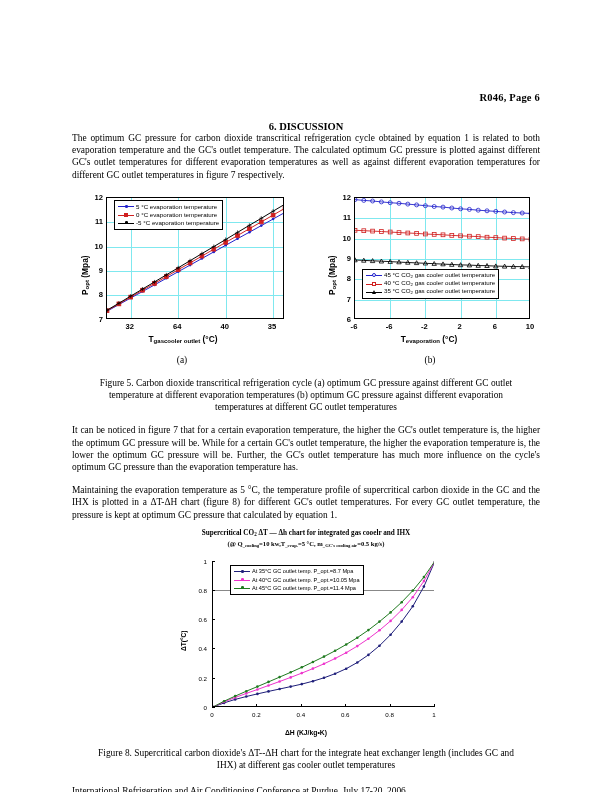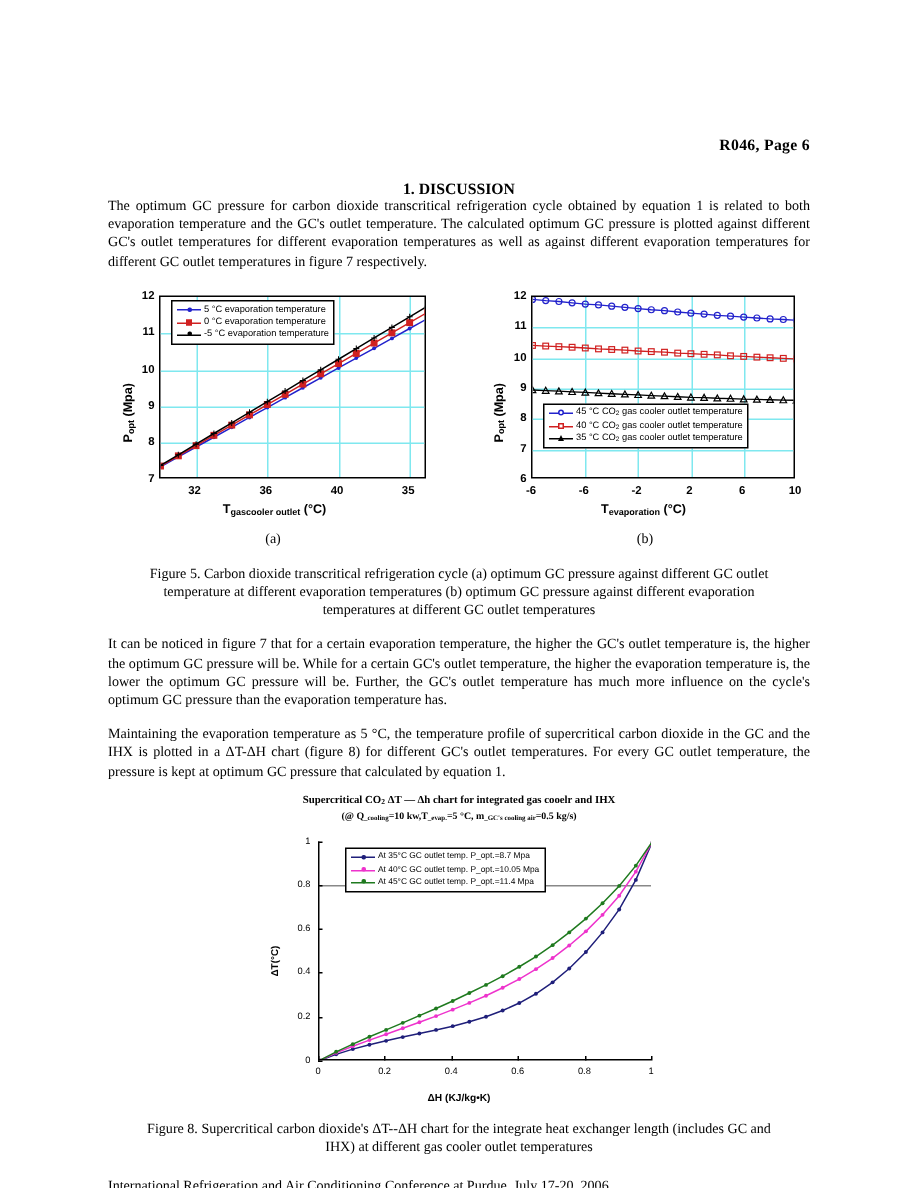--- a/index.html
+++ b/index.html
@@ -181,21 +181,21 @@
 </style>
 </head>
 <body>
 
 <div class="page">
 
   <div class="content">
 
     <div class="hdr">R046, Page 6</div>
 
-    <div class="section-title">1. DISCUSSION</div>
+    <div class="section-title">6. DISCUSSION</div>
 
     <p class="body para-1">The optimum GC pressure for carbon dioxide transcritical refrigeration cycle obtained by equation 1 is related to both evaporation temperature and the GC's outlet temperature. The calculated optimum GC pressure is plotted against different GC's outlet temperatures for different evaporation temperatures as well as against different evaporation temperatures for different GC outlet temperatures in figure 7 respectively.</p>
 
     <div class="figrow">
 
       <div class="figbox">
         <div class="chart" id="chart-a" style="width:222px;height:162px;">
           <div class="plotarea" id="pa-a" style="left:34px;top:6px;width:178px;height:122px;">
               <div class="gridline-v" style="left: 23.7px;"></div>
               <div class="gridline-v" style="left: 71.2px;"></div>
@@ -284,21 +284,21 @@
               </div>
               <div class="legrow">
                 <span class="legsym">
                   <span class="ln" style="background: rgb(0, 0, 0);"></span>
                   <span class="mk circ" style="background: rgb(0, 0, 0); width: 2.6px; height: 2.6px; left: 7px; top: 2.2px;"></span>
                 </span>
                 <span>-5 °C evaporation temperature</span>
               </div>
             </div>
         <div class="tick-x" style="left: 57.7px; top: 131px; font-size: 7.6px; font-weight: bold;">32</div>
-            <div class="tick-x" style="left: 105.2px; top: 131px; font-size: 7.6px; font-weight: bold;">36</div>
+            <div class="tick-x" style="left: 105.2px; top: 131px; font-size: 7.6px; font-weight: bold;">64</div>
             <div class="tick-x" style="left: 152.7px; top: 131px; font-size: 7.6px; font-weight: bold;">40</div>
             <div class="tick-x" style="left: 200.1px; top: 131px; font-size: 7.6px; font-weight: bold;">35</div>
             <div class="tick-y" style="top: 128px; left: 0px; width: 31px; font-size: 7.6px; font-weight: bold;">7</div>
             <div class="tick-y" style="top: 103.6px; left: 0px; width: 31px; font-size: 7.6px; font-weight: bold;">8</div>
             <div class="tick-y" style="top: 79.2px; left: 0px; width: 31px; font-size: 7.6px; font-weight: bold;">9</div>
             <div class="tick-y" style="top: 54.8px; left: 0px; width: 31px; font-size: 7.6px; font-weight: bold;">10</div>
             <div class="tick-y" style="top: 30.4px; left: 0px; width: 31px; font-size: 7.6px; font-weight: bold;">11</div>
             <div class="tick-y" style="top: 6px; left: 0px; width: 31px; font-size: 7.6px; font-weight: bold;">12</div>
           </div>
       </div>

